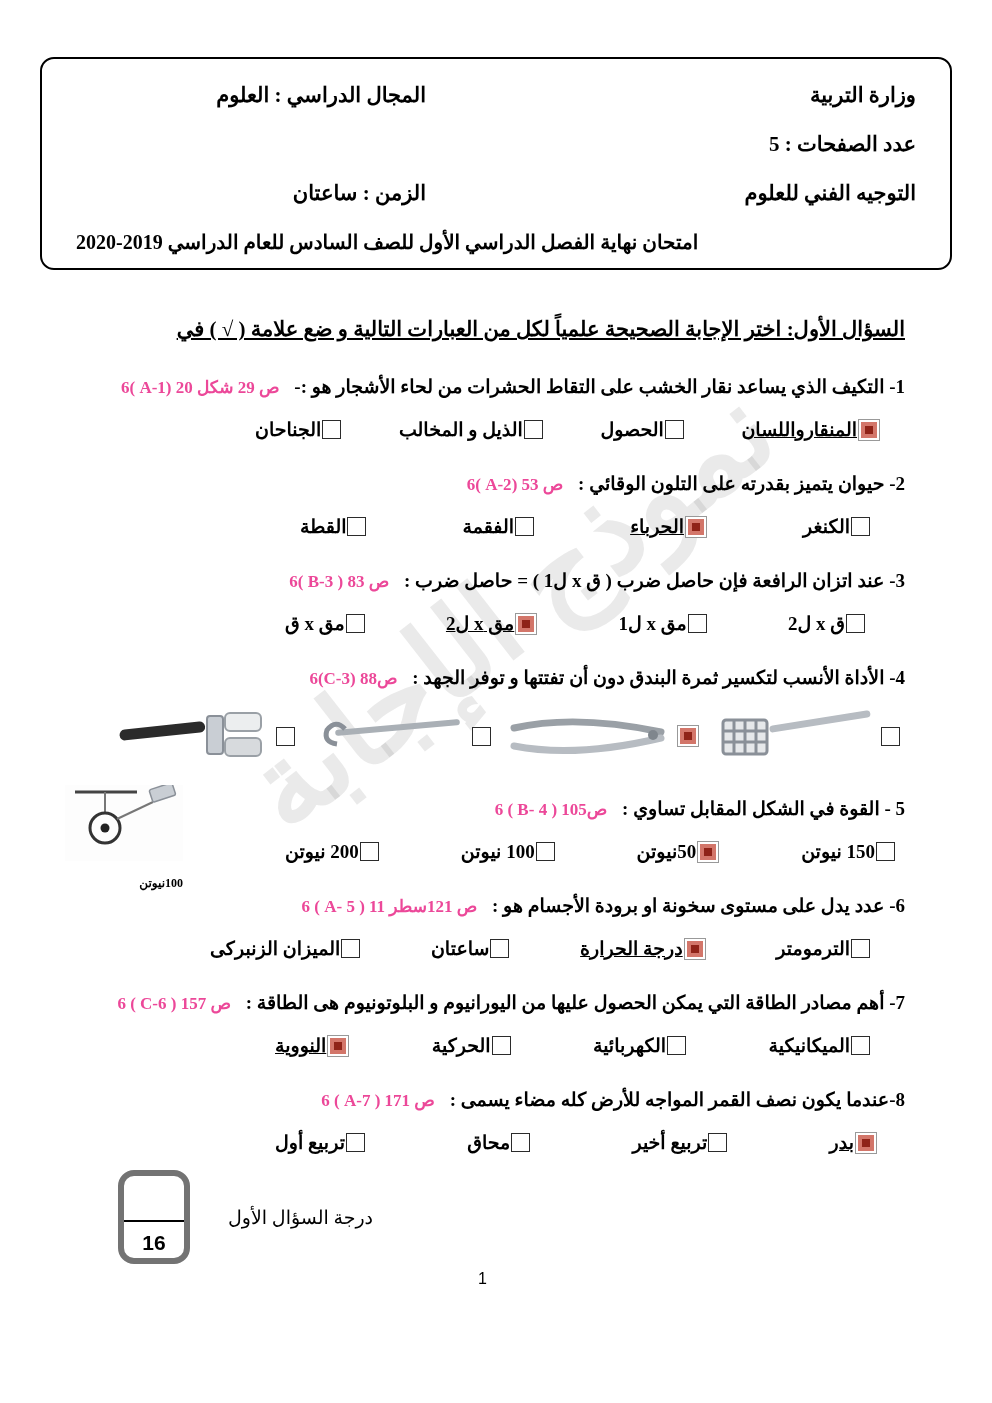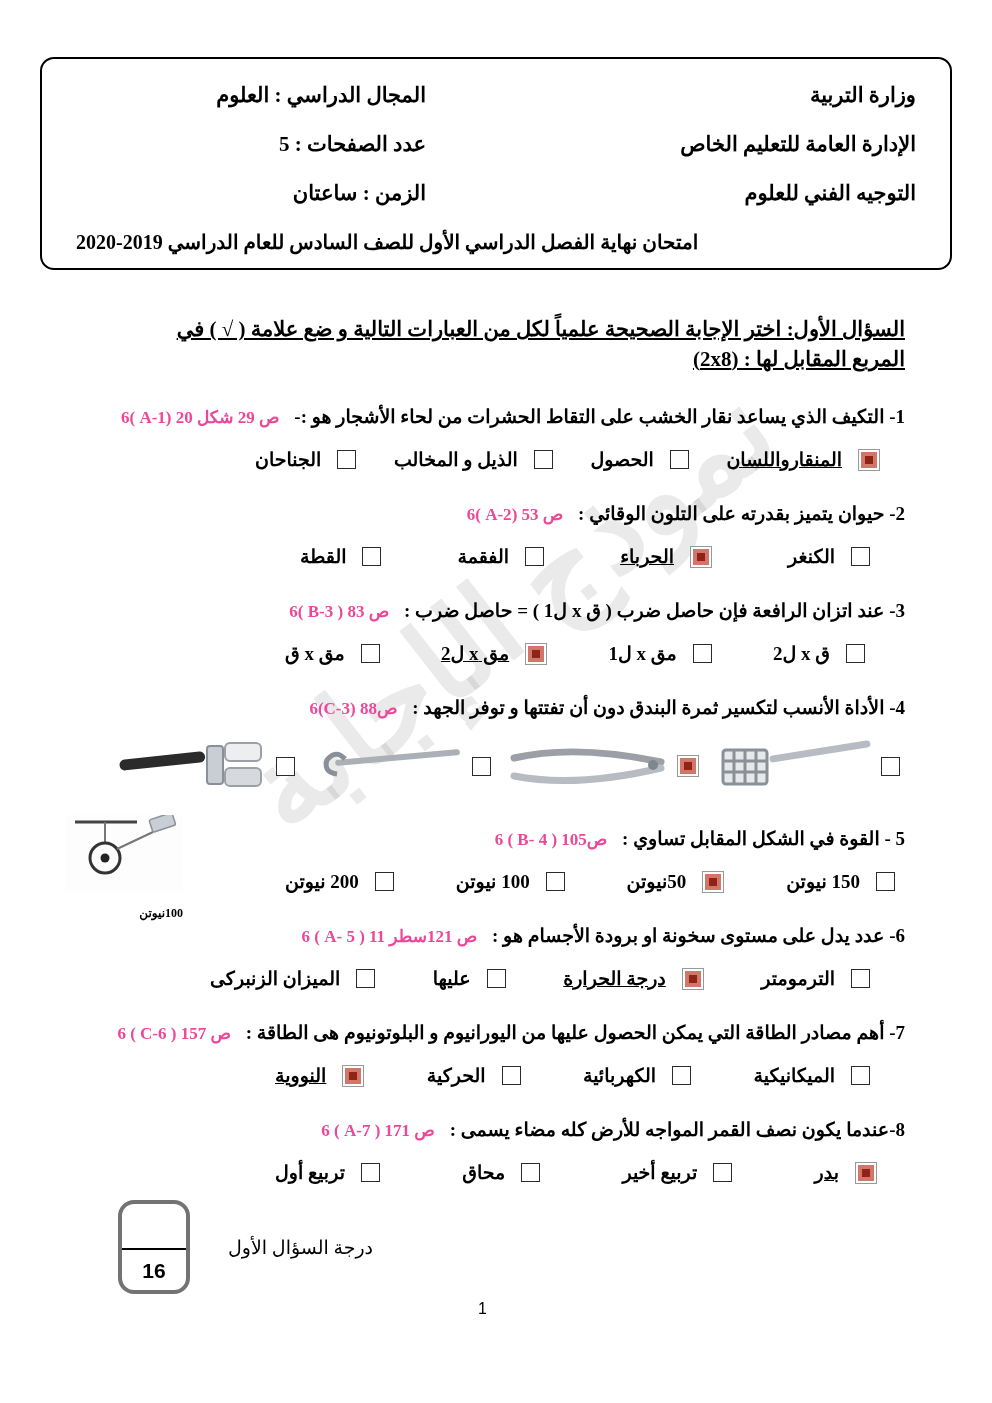--- a/index.html
+++ b/index.html
@@ -27,21 +27,21 @@
   
   .content { padding:0 87px 0 60px; }
   .section-title { margin-top:44px; font-size:21px; font-weight:700; line-height:30px; }
   .section-title .u { text-decoration:underline; }
 
   .question { margin-top:29px; }
   .q-line { font-size:19px; font-weight:700; line-height:27px; }
   .q-ref  { color:#ec4899; font-size:17px; font-weight:700; padding-right:10px; white-space:nowrap; }
 
   .opts { display:flex; justify-content:space-between; align-items:center; margin-top:17px; }
-  .opt  { display:flex; align-items:center; gap:16px; font-size:19px; font-weight:600; }
+  .opt  { display:flex; align-items:center; gap:1px; font-size:19px; font-weight:600; }
   .opt-label.underlined { text-decoration:underline; }
 
   .cb { width:19px; height:19px; border:1.6px solid #2b2b2b; background:#fff; flex:0 0 auto; position:relative; cursor:pointer; }
   .cb.checked { width:22px; height:22px; border:1.5px solid #999; }
   .cb.checked::before { content:""; position:absolute; inset:2px; background:#d3766a; }
   .cb.checked::after  { content:""; position:absolute; inset:6px; background:#8f2318; }
 
   .opts-1 { margin-right:25px; margin-left:195px; }
   .opts-2 { margin-right:35px; margin-left:240px; }
   .opts-3 { margin-right:40px; margin-left:225px; }
@@ -54,56 +54,54 @@
   .img-opt { gap:6px; }
   .tool svg { display:block; }
 
   .q5 { position:relative; }
   .q5-figure { position:absolute; left:-2px; top:-10px; width:125px; z-index:2; }
   .q5-figure svg { display:block; background:#fdfdfd; }
   .q5-caption { font-size:12px; font-weight:700; margin-top:15px; text-align:right; direction:rtl; }
 
   
   .footer { position:relative; height:104px; margin-top:10px; }
-  .score-box { position:absolute; left:58px; top:6px; width:72px; height:94px; border:4px solid #737373; border-radius:16px; background:#fff; }
+  .score-box { position:absolute; left:58px; top:6px; width:72px; height:94px; border:6px solid #737373; border-radius:16px; background:#fff; }
   .score-top { height:46px; border-bottom:2px solid #000; }
   .score-value { text-align:center; font-size:21px; font-weight:700; margin-top:9px; font-family:"Liberation Sans","DejaVu Sans",sans-serif; }
   .score-label { position:absolute; left:168px; top:42px; font-size:19px; font-weight:400; }
   .page-number { text-align:center; font-size:16px; margin-top:2px; font-family:"Liberation Sans","DejaVu Sans",sans-serif; }
 </style>
 </head>
 <body>
 
 <div class="page" dir="rtl">
 
   <div class="watermark">نموذج الإجابة</div>
 
   <div class="layer">
 
     <div class="header-box">
       <div class="header-row">
         <div class="h-right">وزارة التربية</div>
         <div class="h-left">المجال الدراسي : العلوم</div>
       </div>
       <div class="header-row">
-        <div class="h-right">الإدارة العامة للتعليم الخاص</div>
         <div class="h-left">عدد الصفحات  : 5</div>
       </div>
       <div class="header-row">
         <div class="h-right">التوجيه الفني للعلوم</div>
         <div class="h-left">الزمن : ساعتان</div>
       </div>
       <div class="exam-title">امتحان نهاية الفصل الدراسي الأول للصف السادس للعام الدراسي 2019-2020</div>
     </div>
 
     <div class="content">
 
       <div class="section-title">
         <div class="u">السؤال الأول: اختر الإجابة الصحيحة علمياً لكل من العبارات التالية و ضع علامة ( √ ) في</div>
-        <div class="u">المربع المقابل لها : (2x8)</div>
       </div>
 
       <div class="question">
         <div class="q-line">
           <span class="q-text">1- التكيف الذي يساعد نقار الخشب على التقاط الحشرات من لحاء الأشجار  هو :-</span>
           <span class="q-ref">ص 29 شكل 20 (A-1 )6</span>
         </div>
         <div class="opts opts-1">
           <span class="opt">
             <span class="cb checked"></span>
@@ -268,21 +266,21 @@
           <span class="opt">
             <span class="cb"></span>
             <span class="opt-label">الترمومتر</span>
           </span>
           <span class="opt">
             <span class="cb checked"></span>
             <span class="opt-label underlined">درجة الحرارة</span>
           </span>
           <span class="opt">
             <span class="cb"></span>
-            <span class="opt-label">عليها</span>
+            <span class="opt-label">ساعتان</span>
           </span>
           <span class="opt">
             <span class="cb"></span>
             <span class="opt-label">الميزان الزنبركى</span>
           </span>
         </div>
       </div>
 
       <div class="question">
         <div class="q-line">

